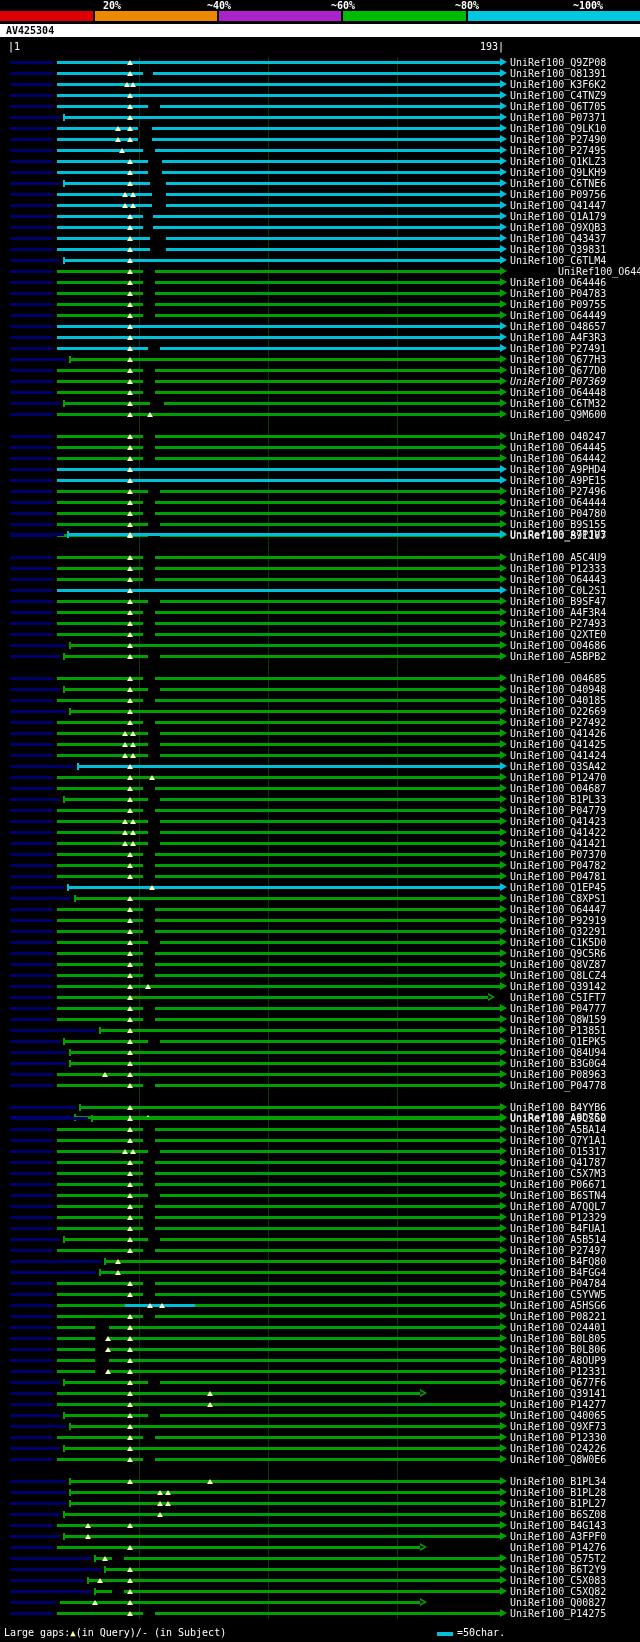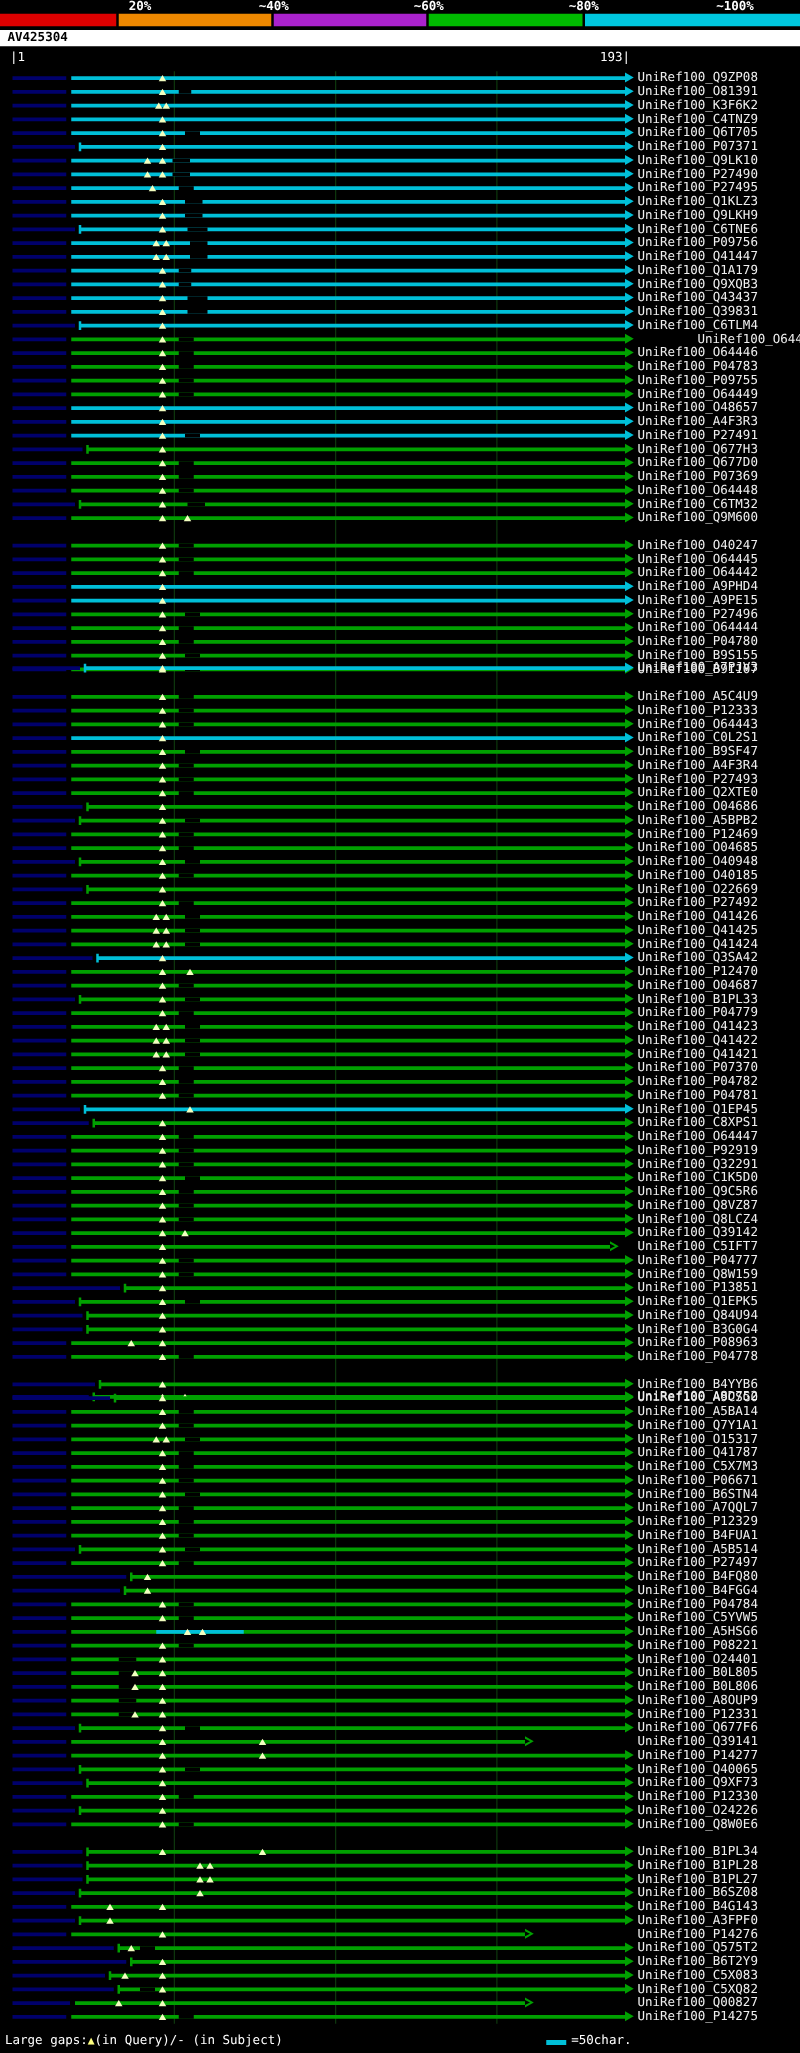--- a/index.html
+++ b/index.html
@@ -302,21 +302,21 @@
         <div class="mk" style="left: 127px; border-bottom-color: rgb(242, 255, 192);"></div>
         <div class="arrow" style="left: 500px; border-left-color: rgb(0, 160, 0);"></div>
         <div class="rlabel" style="color: rgb(240, 240, 240); text-align: right;">UniRef100_Q677D0</div>
       </div>
       <div class="arow" style="top: 319px;">
         <div class="navy" style="left: 10px; width: 43px; background: rgb(0, 0, 107);"></div>
         <div class="bar" style="left: 57px; width: 443px; background: rgb(0, 160, 0);"></div>
         <div class="gapb" style="left: 143px; width: 12px;"></div>
         <div class="mk" style="left: 127px; border-bottom-color: rgb(242, 255, 192);"></div>
         <div class="arrow" style="left: 500px; border-left-color: rgb(0, 160, 0);"></div>
-        <div class="rlabel" style="color: rgb(240, 240, 240);">UniRef100_P07369</div>
+        <div class="rlabel" style="color: rgb(240, 240, 240); font-style: italic;">UniRef100_P07369</div>
       </div>
       <div class="arow" style="top: 330px;">
         <div class="navy" style="left: 10px; width: 43px; background: rgb(0, 0, 107);"></div>
         <div class="bar" style="left: 57px; width: 443px; background: rgb(0, 160, 0);"></div>
         <div class="gapb" style="left: 143px; width: 12px;"></div>
         <div class="mk" style="left: 127px; border-bottom-color: rgb(242, 255, 192);"></div>
         <div class="arrow" style="left: 500px; border-left-color: rgb(0, 160, 0);"></div>
         <div class="rlabel" style="color: rgb(240, 240, 240);">UniRef100_O64448</div>
       </div>
       <div class="arow" style="top: 341px;">
@@ -494,28 +494,20 @@
         <div class="rlabel" style="color: rgb(240, 240, 240);">UniRef100_O04686</div>
       </div>
       <div class="arow" style="top: 594px;">
         <div class="navy" style="left: 10px; width: 50px; background: rgb(0, 0, 107);"></div>
         <div class="tick" style="left: 63px; background: rgb(0, 160, 0);"></div>
         <div class="bar" style="left: 64px; width: 436px; background: rgb(0, 160, 0);"></div>
         <div class="gapb" style="left: 148px; width: 12px;"></div>
         <div class="mk" style="left: 127px; border-bottom-color: rgb(242, 255, 192);"></div>
         <div class="arrow" style="left: 500px; border-left-color: rgb(0, 160, 0);"></div>
         <div class="rlabel" style="color: rgb(240, 240, 240);">UniRef100_A5BPB2</div>
-      </div>
-      <div class="arow" style="top: 605px;">
-        <div class="navy" style="left: 10px; width: 43px; background: rgb(0, 0, 107);"></div>
-        <div class="bar" style="left: 57px; width: 443px; background: rgb(0, 160, 0);"></div>
-        <div class="gapb" style="left: 143px; width: 12px;"></div>
-        <div class="mk" style="left: 127px; border-bottom-color: rgb(242, 255, 192);"></div>
-        <div class="arrow" style="left: 500px; border-left-color: rgb(0, 160, 0);"></div>
-        <div class="rlabel" style="color: rgb(240, 240, 240);">UniRef100_P12469</div>
       </div>
       <div class="arow" style="top: 616px;">
         <div class="navy" style="left: 10px; width: 43px; background: rgb(0, 0, 107);"></div>
         <div class="bar" style="left: 57px; width: 443px; background: rgb(0, 160, 0);"></div>
         <div class="gapb" style="left: 143px; width: 12px;"></div>
         <div class="mk" style="left: 127px; border-bottom-color: rgb(242, 255, 192);"></div>
         <div class="arrow" style="left: 500px; border-left-color: rgb(0, 160, 0);"></div>
         <div class="rlabel" style="color: rgb(240, 240, 240);">UniRef100_O04685</div>
       </div>
       <div class="arow" style="top: 627px;">

